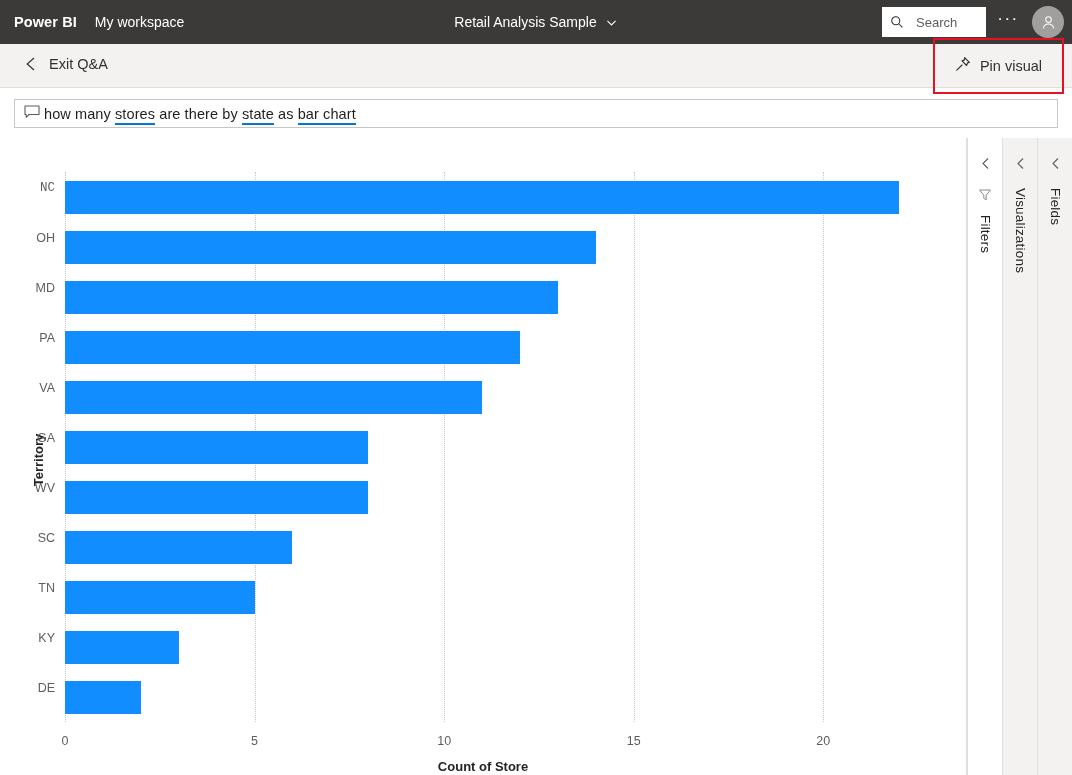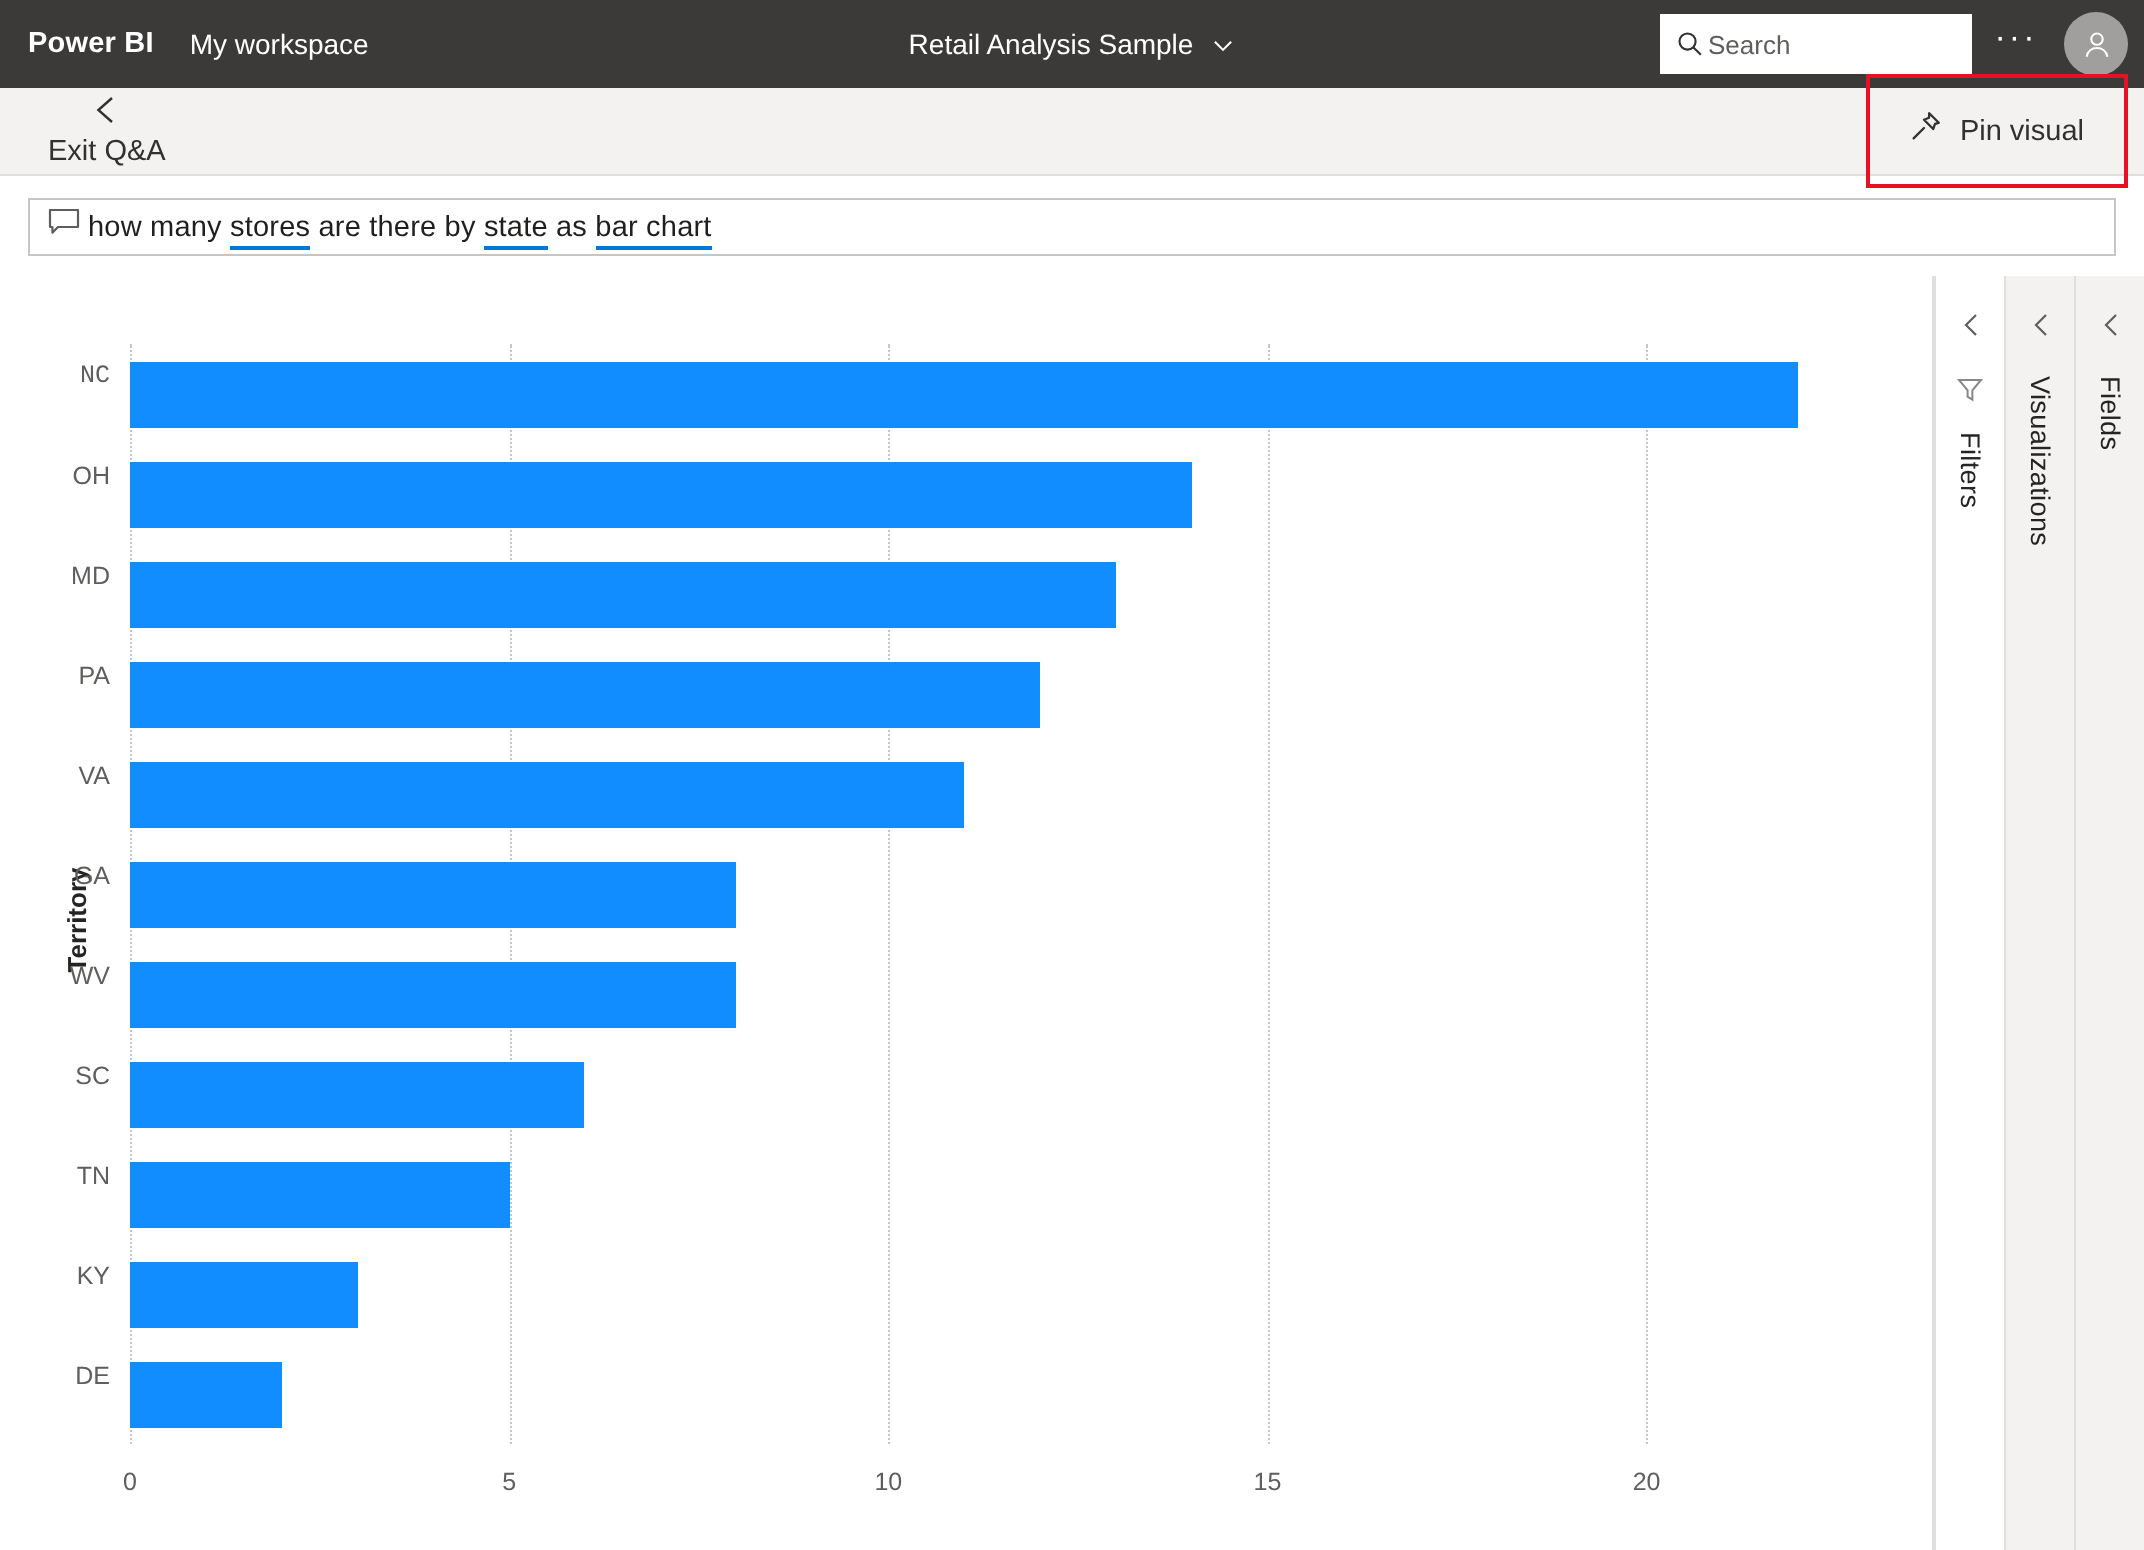--- a/index.html
+++ b/index.html
@@ -56,27 +56,27 @@
     cursor: pointer;
   }
   .chev-down svg { display: block; }
   .topbar-right {
     margin-left: auto;
     display: flex;
     align-items: center;
     gap: 6px;
   }
   .search-box {
-    width: 156px;
+    width: 104px;
     height: 30px;
     background: #ffffff;
     display: flex;
     align-items: center;
     padding: 0 8px;
-    gap: 2px;
+    gap: 12px;
     cursor: text;
   }
   .search-box svg { display:block; flex: 0 0 auto; }
   .search-input {
     border: none;
     outline: none;
     font-family: "Segoe UI", "Liberation Sans", sans-serif;
     font-size: 13px;
     color: #323130;
     width: 100%;
@@ -104,24 +104,23 @@
     height: 44px;
     background: #f3f2f1;
     border-bottom: 1px solid #e1dfdd;
     display: flex;
     align-items: center;
     padding: 0 8px 0 18px;
     position: relative;
   }
   .exitqa {
     display: flex;
-    align-items: center;
+    gap: 11px;
     cursor: pointer;
     padding: 5px 6px;
-    flex-direction: column;
   }
   .exitqa-label {
     font-size: 14.5px;
     color: #323130;
     white-space: nowrap;
   }
   .pin-wrap {
     margin-left: auto;
     position: relative;
     padding: 13px;
@@ -439,20 +438,21 @@
             </div>
           </div>
       </div>
       <div class="xaxis" id="xaxis">
           <div class="xtick" style="left: 0%;">0</div>
           <div class="xtick" style="left: 21.2766%;">5</div>
           <div class="xtick" style="left: 42.5532%;">10</div>
           <div class="xtick" style="left: 63.8298%;">15</div>
           <div class="xtick" style="left: 85.1064%;">20</div>
         </div>
+      <div class="axis-title-x">Count of Store</div>
     </div>
   </div>
 
   <div class="right-panes" id="right-panes">
       <div class="pane">
         <span class="pane-chev"><svg width="11" height="13" viewBox="0 0 11 13">
             <path d="M8 1.5L3 6.5l5 5" fill="none" stroke="#605e5c" stroke-width="1.1"></path>
           </svg></span>
         <span class="pane-icon"><svg width="14" height="14" viewBox="0 0 14 14">
             <path d="M1.5 2h11L8.2 7.2v4.6L5.8 10.3V7.2z" fill="none" stroke="#8a8886" stroke-width="1"></path>

